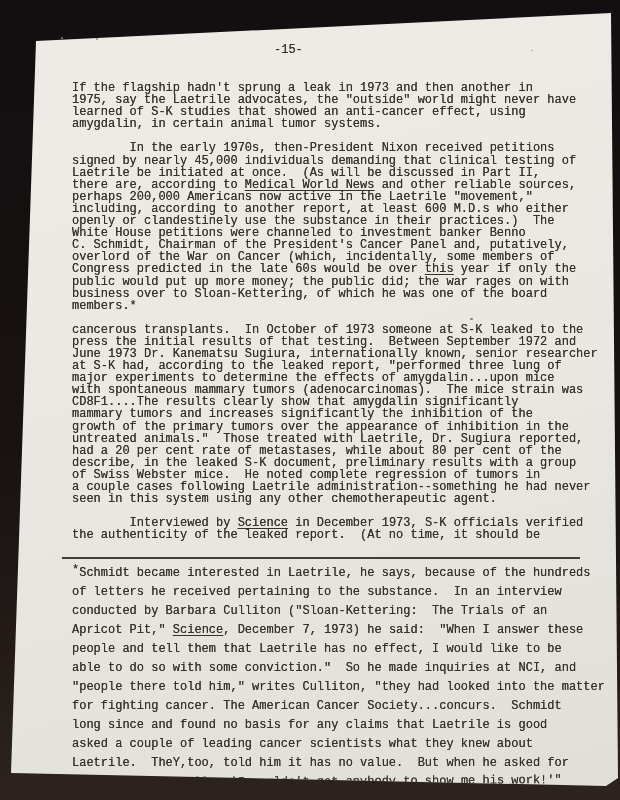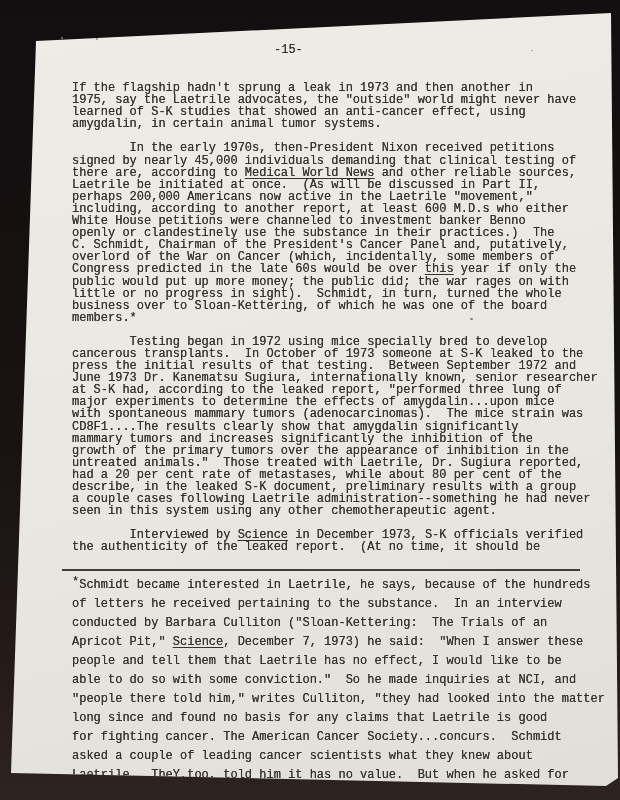--- a/index.html
+++ b/index.html
@@ -51,67 +51,66 @@
     <div id="paragraphs">
         <div class="para">
           <div class="line">If the flagship hadn't sprung a leak in 1973 and then another in</div>
           <div class="line">1975, say the Laetrile advocates, the "outside" world might never have</div>
           <div class="line">learned of S-K studies that showed an anti-cancer effect, using</div>
           <div class="line">amygdalin, in certain animal tumor systems.</div>
         </div>
         <div class="para">
           <div class="line">        In the early 1970s, then-President Nixon received petitions</div>
           <div class="line">signed by nearly 45,000 individuals demanding that clinical testing of</div>
+          <div class="line">Laetrile be initiated at once.  (As will be discussed in Part II,</div>
           <div class="line">there are, according to <u>Medical World News</u> and other reliable sources,</div>
-          <div class="line">Laetrile be initiated at once.  (As will be discussed in Part II,</div>
           <div class="line">perhaps 200,000 Americans now active in the Laetrile "movement,"</div>
           <div class="line">including, according to another report, at least 600 M.D.s who either</div>
+          <div class="line">openly or clandestinely use the substance in their practices.)  The</div>
           <div class="line">White House petitions were channeled to investment banker Benno</div>
-          <div class="line">openly or clandestinely use the substance in their practices.)  The</div>
           <div class="line">C. Schmidt, Chairman of the President's Cancer Panel and, putatively,</div>
           <div class="line">overlord of the War on Cancer (which, incidentally, some members of</div>
           <div class="line">Congress predicted in the late 60s would be over <u>this</u> year if only the</div>
           <div class="line">public would put up more money; the public did; the war rages on with</div>
-          <div class="line">little or no progress in sight).  Schmidt, in turn, turned the whole</div>
           <div class="line">business over to Sloan-Kettering, of which he was one of the board</div>
           <div class="line">members.*</div>
         </div>
         <div class="para">
-          <div class="line">        Testing began in 1972 using mice specially bred to develop</div>
           <div class="line">cancerous transplants.  In October of 1973 someone at S-K leaked to the</div>
           <div class="line">press the initial results of that testing.  Between September 1972 and</div>
           <div class="line">June 1973 Dr. Kanematsu Sugiura, internationally known, senior researcher</div>
           <div class="line">at S-K had, according to the leaked report, "performed three lung of</div>
           <div class="line">major experiments to determine the effects of amygdalin...upon mice</div>
           <div class="line">with spontaneous mammary tumors (adenocarcinomas).  The mice strain was</div>
           <div class="line">CD8F1....The results clearly show that amygdalin significantly</div>
           <div class="line">mammary tumors and increases significantly the inhibition of the</div>
           <div class="line">growth of the primary tumors over the appearance of inhibition in the</div>
           <div class="line">untreated animals."  Those treated with Laetrile, Dr. Sugiura reported,</div>
           <div class="line">had a 20 per cent rate of metastases, while about 80 per cent of the</div>
           <div class="line">describe, in the leaked S-K document, preliminary results with a group</div>
+          <div class="line">of Swiss Webster mice.  He noted complete regression of tumors in</div>
           <div class="line">a couple cases following Laetrile administration--something he had never</div>
           <div class="line">seen in this system using any other chemotherapeutic agent.</div>
         </div>
         <div class="para">
           <div class="line">        Interviewed by <u>Science</u> in December 1973, S-K officials verified</div>
           <div class="line">the authenticity of the leaked report.  (At no time, it should be</div>
         </div>
       </div>
     <div class="rule"></div>
     <div id="footnote">
         <div class="line"><span class="sup">*</span>Schmidt became interested in Laetrile, he says, because of the hundreds</div>
         <div class="line">of letters he received pertaining to the substance.  In an interview</div>
         <div class="line">conducted by Barbara Culliton ("Sloan-Kettering:  The Trials of an</div>
         <div class="line">Apricot Pit," <u>Science</u>, December 7, 1973) he said:  "When I answer these</div>
         <div class="line">people and tell them that Laetrile has no effect, I would like to be</div>
         <div class="line">able to do so with some conviction."  So he made inquiries at NCI, and</div>
         <div class="line">"people there told him," writes Culliton, "they had looked into the matter</div>
+        <div class="line">for fighting cancer. The American Cancer Society...concurs.  Schmidt</div>
         <div class="line">long since and found no basis for any claims that Laetrile is good</div>
-        <div class="line">for fighting cancer. The American Cancer Society...concurs.  Schmidt</div>
         <div class="line">asked a couple of leading cancer scientists what they knew about</div>
         <div class="line">Laetrile.  TheY,too, told him it has no value.  But when he asked for</div>
         <div class="line">evidence, he recalls, 'I couldn't get anybody to show me his work!'"</div>
         <div class="line">Today, on the basis of "negative" S-K and SRI/NCI reports, Schmidt is</div>
         <div class="line">said to believe that Laetrile has been fairly tried and found wanting.</div>
       </div>
   </div>
 </div>
 
 </body></html>

